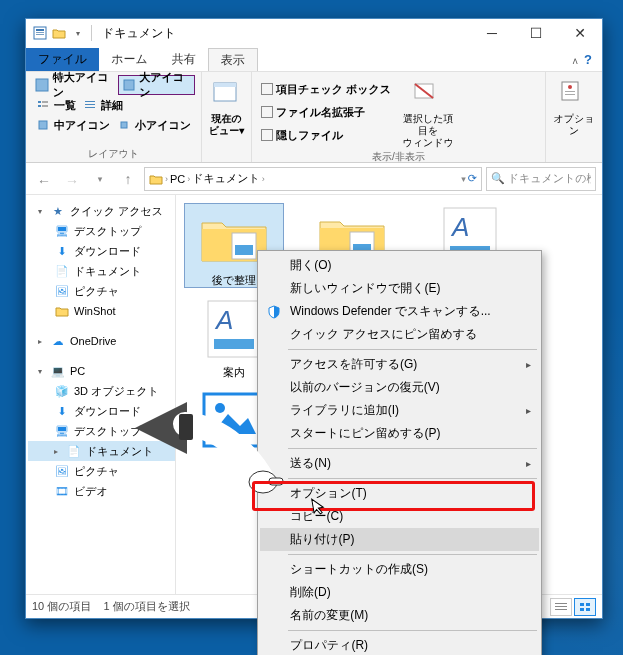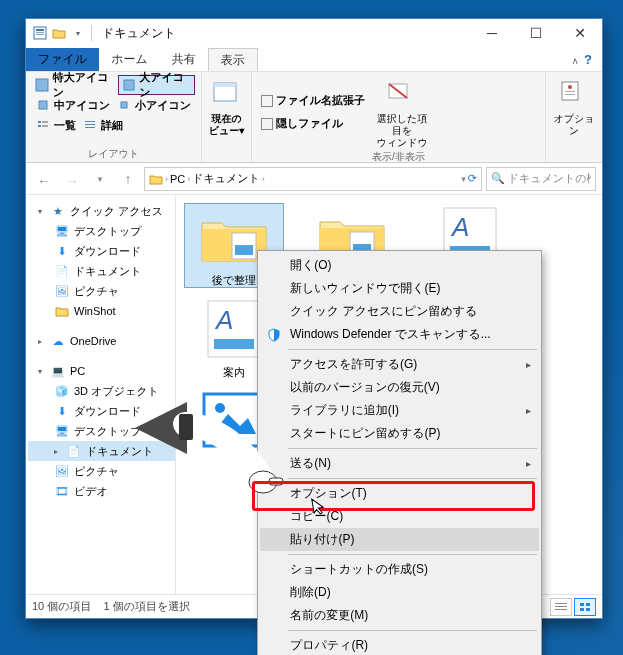--- a/index.html
+++ b/index.html
@@ -147,57 +147,57 @@
                   <rect x="2" y="2" width="10" height="10" fill="#88b8e0" stroke="#4a89c0"></rect>
                 </svg>
               </span>
               <span>大アイコン</span>
             </div>
         </div>
         <div style="display:flex;">
           <div class="ritem">
               <span class="ico">
                 <svg width="14" height="14">
-                  <rect x="3" y="3" width="8" height="8" fill="#88b8e0" stroke="#4a89c0"></rect>
-                </svg>
-              </span>
-              <span>中アイコン</span>
-            </div>
-          <div class="ritem">
-              <span class="ico">
-                <svg width="14" height="14">
-                  <rect x="4" y="4" width="6" height="6" fill="#88b8e0" stroke="#4a89c0"></rect>
-                </svg>
-              </span>
-              <span>小アイコン</span>
-            </div>
-        </div>
-        <div style="display:flex;">
-          <div class="ritem">
-              <span class="ico">
-                <svg width="14" height="14">
                   <rect x="2" y="3" width="3" height="2" fill="#4a89c0"></rect>
                   <rect x="6" y="3" width="6" height="2" fill="#aaa"></rect>
                   <rect x="2" y="7" width="3" height="2" fill="#4a89c0"></rect>
                   <rect x="6" y="7" width="6" height="2" fill="#aaa"></rect>
                 </svg>
               </span>
               <span>一覧</span>
             </div>
           <div class="ritem">
               <span class="ico">
                 <svg width="14" height="14">
                   <rect x="2" y="3" width="10" height="1" fill="#4a89c0"></rect>
                   <rect x="2" y="6" width="10" height="1" fill="#4a89c0"></rect>
                   <rect x="2" y="9" width="10" height="1" fill="#4a89c0"></rect>
                 </svg>
               </span>
               <span>詳細</span>
             </div>
         </div>
+        <div style="display:flex;">
+          <div class="ritem">
+              <span class="ico">
+                <svg width="14" height="14">
+                  <rect x="3" y="3" width="8" height="8" fill="#88b8e0" stroke="#4a89c0"></rect>
+                </svg>
+              </span>
+              <span>中アイコン</span>
+            </div>
+          <div class="ritem">
+              <span class="ico">
+                <svg width="14" height="14">
+                  <rect x="4" y="4" width="6" height="6" fill="#88b8e0" stroke="#4a89c0"></rect>
+                </svg>
+              </span>
+              <span>小アイコン</span>
+            </div>
+        </div>
       </div>
       <div class="rlabel">レイアウト</div>
     </div>
 
     <div class="rgroup" style="width:50px;">
       <div class="rbody">
         <div class="rbtn-lg" style="width:44px;">
           <span class="ico">
               <svg width="28" height="28">
                 <rect x="3" y="4" width="22" height="18" fill="#fff" stroke="#7aa0c4"></rect>
@@ -207,20 +207,24 @@
           <span style="white-space:pre-line;font-weight:bold;">現在の
 ビュー▾</span>
         </div>
       </div>
       <div class="rlabel">&nbsp;</div>
     </div>
 
     <div class="rgroup" style="flex:1;">
       <div class="rbody">
         <div class="rcol" style="gap:3px;">
+          <label class="ritem">
+              <span class="chk"></span>
+              <span>項目チェック ボックス</span>
+            </label>
           <label class="ritem">
               <span class="chk"></span>
               <span>ファイル名拡張子</span>
             </label>
           <label class="ritem">
               <span class="chk"></span>
               <span>隠しファイル</span>
             </label>
         </div>
         <div class="rbtn-lg" style="width:60px;">
@@ -483,31 +487,31 @@
 </div>
 
 <div class="ctxmenu">
   <div class="ctxitem">
       <span>開く(O)</span>
     </div>
   <div class="ctxitem">
       <span>新しいウィンドウで開く(E)</span>
     </div>
   <div class="ctxitem">
-      <span>クイック アクセスにピン留めする</span>
-    </div>
-  <div class="ctxitem">
       <span class="cico">
         <svg width="14" height="14">
           <path d="M7 1l5 2v4c0 3-2 5-5 6-3-1-5-3-5-6V3z" fill="#fff" stroke="#1e88e5"></path>
           <path d="M7 1l5 2v4c0 3-2 5-5 6z" fill="#1e88e5"></path>
         </svg>
       </span>
       <span>Windows Defender でスキャンする...</span>
     </div>
+  <div class="ctxitem">
+      <span>クイック アクセスにピン留めする</span>
+    </div>
   <div class="ctxsep"></div>
   <div class="ctxitem">
       <span>アクセスを許可する(G)</span>
       <span class="sub">▸</span>
     </div>
   <div class="ctxitem">
       <span>以前のバージョンの復元(V)</span>
     </div>
   <div class="ctxitem">
       <span>ライブラリに追加(I)</span>

